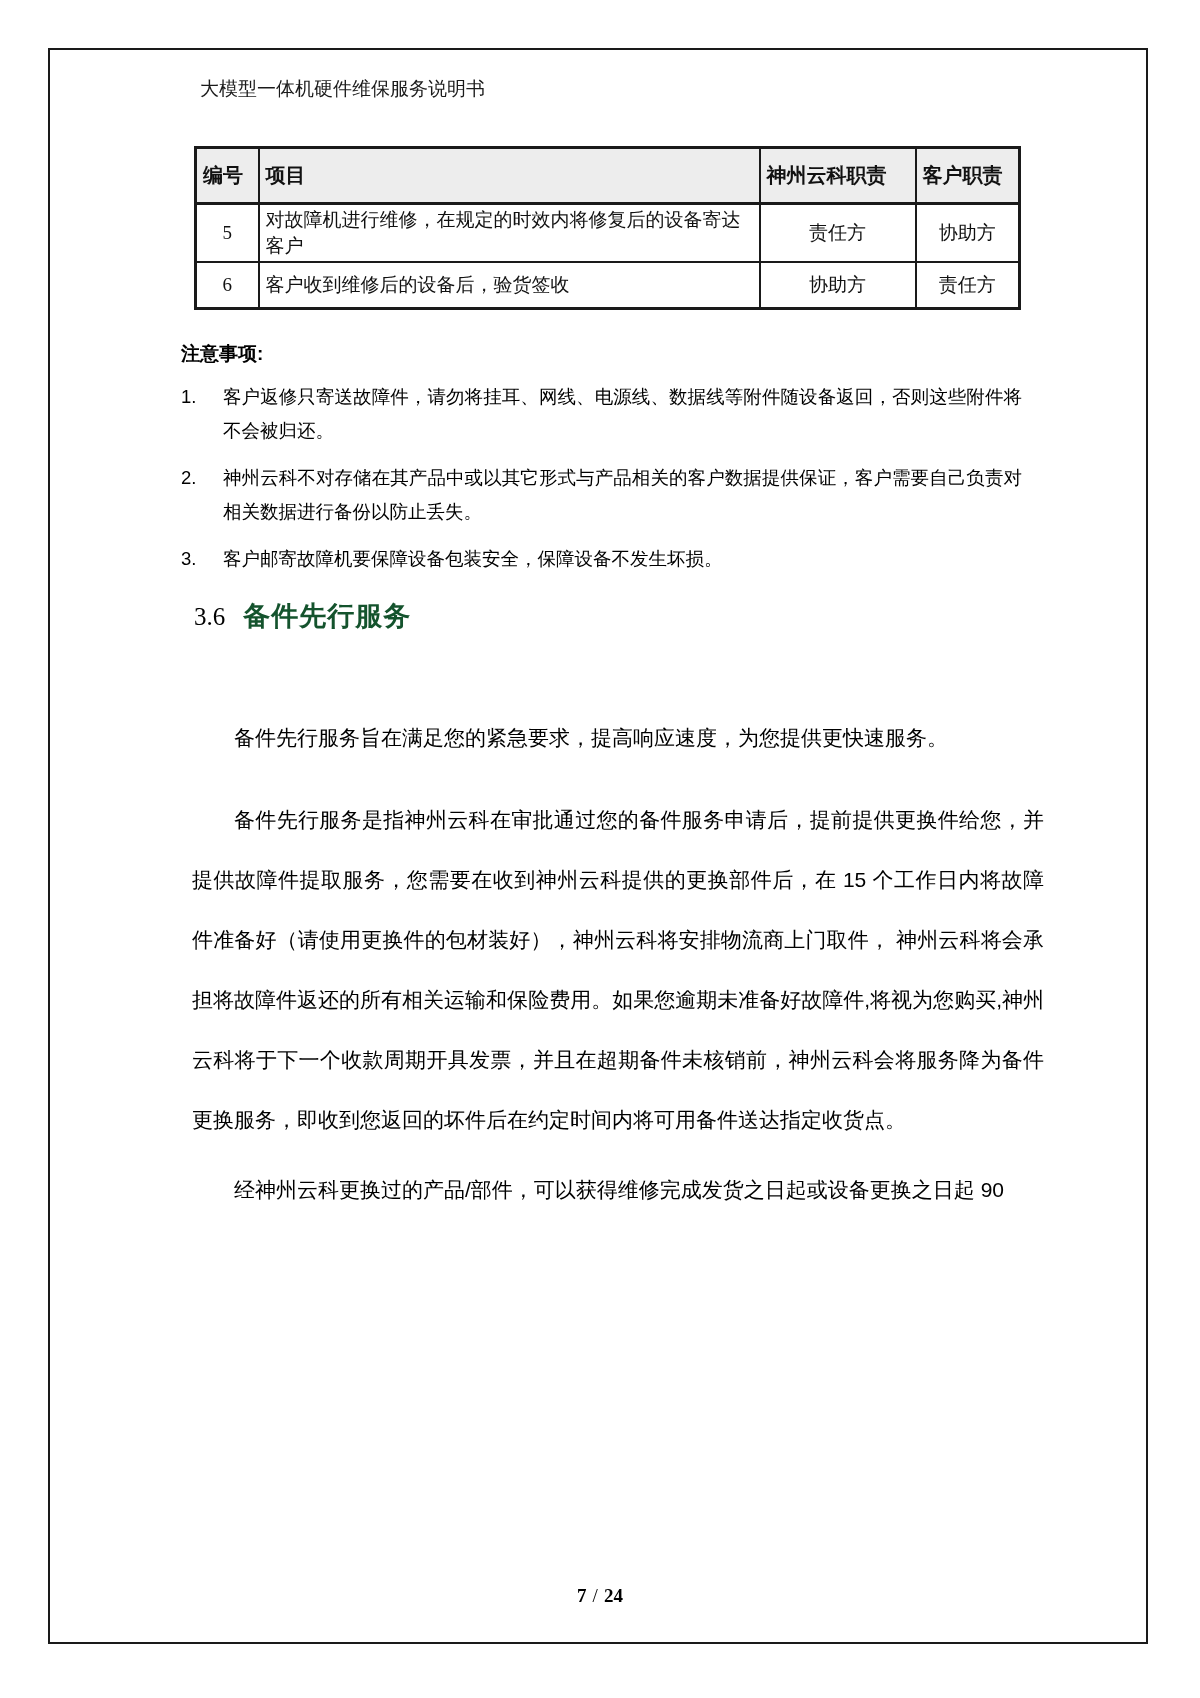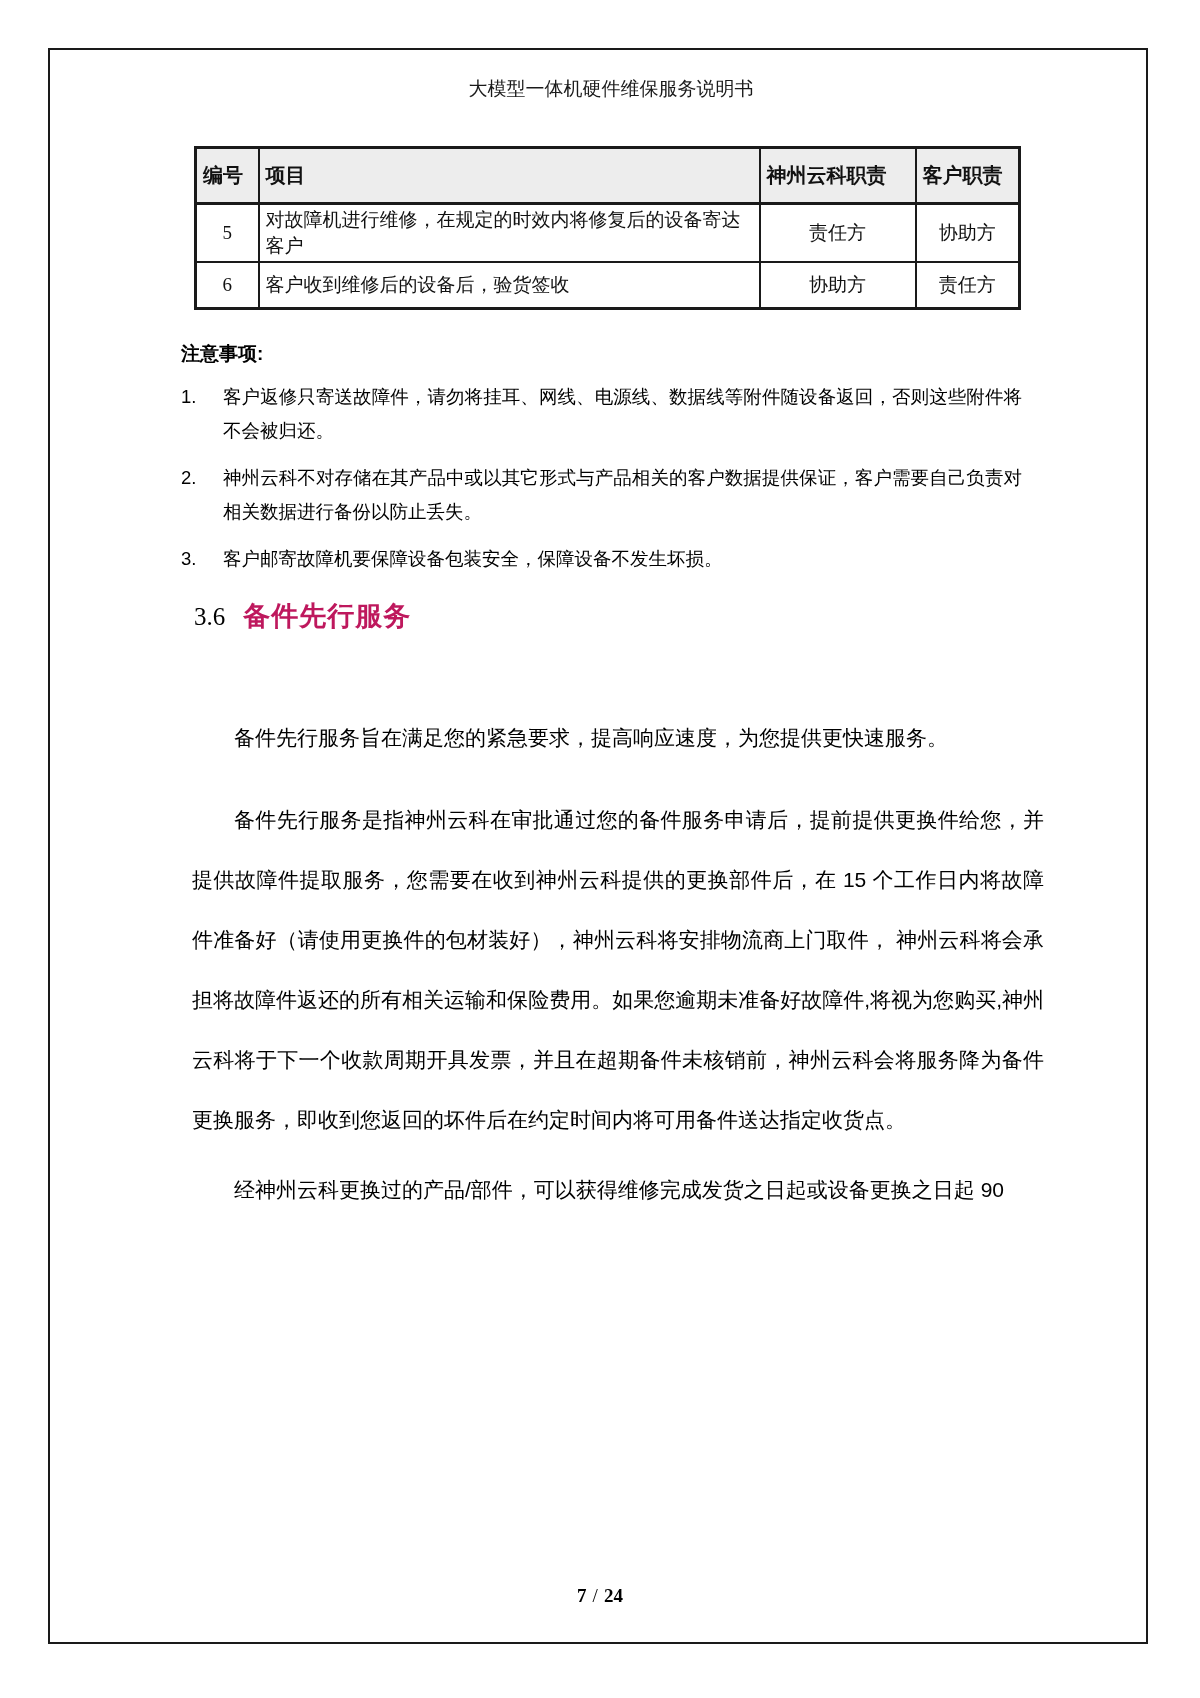--- a/index.html
+++ b/index.html
@@ -29,21 +29,21 @@
     border: 2px solid #1a1a1a;
     box-sizing: border-box;
     pointer-events: none;
   }
   
   .doc-header {
     position: absolute;
     top: 76px;
     left: 200px;
     right: 178px;
-    text-align: center;
+    text-align: left;
     font-family: "Liberation Serif", serif;
     font-size: 19px;
     line-height: 26px;
     color: #1a1a1a;
   }
   
   .resp-table {
     position: absolute;
     left: 194px;
     top: 146px;
@@ -130,21 +130,21 @@
     font-family: "Liberation Serif", serif;
     font-size: 25px;
     margin-right: 18px;
     color: #000000;
   }
   .section-title {
     font-family: "Liberation Sans", sans-serif;
     font-weight: bold;
     font-size: 27px;
     letter-spacing: 1px;
-    color: #be185d;
+    color: #14532d;
     text-align: center;
   }
   
   .body-copy {
     position: absolute;
     left: 170px;
     top: 708px;
     width: 852px;
     margin-left: 22px;
   }

